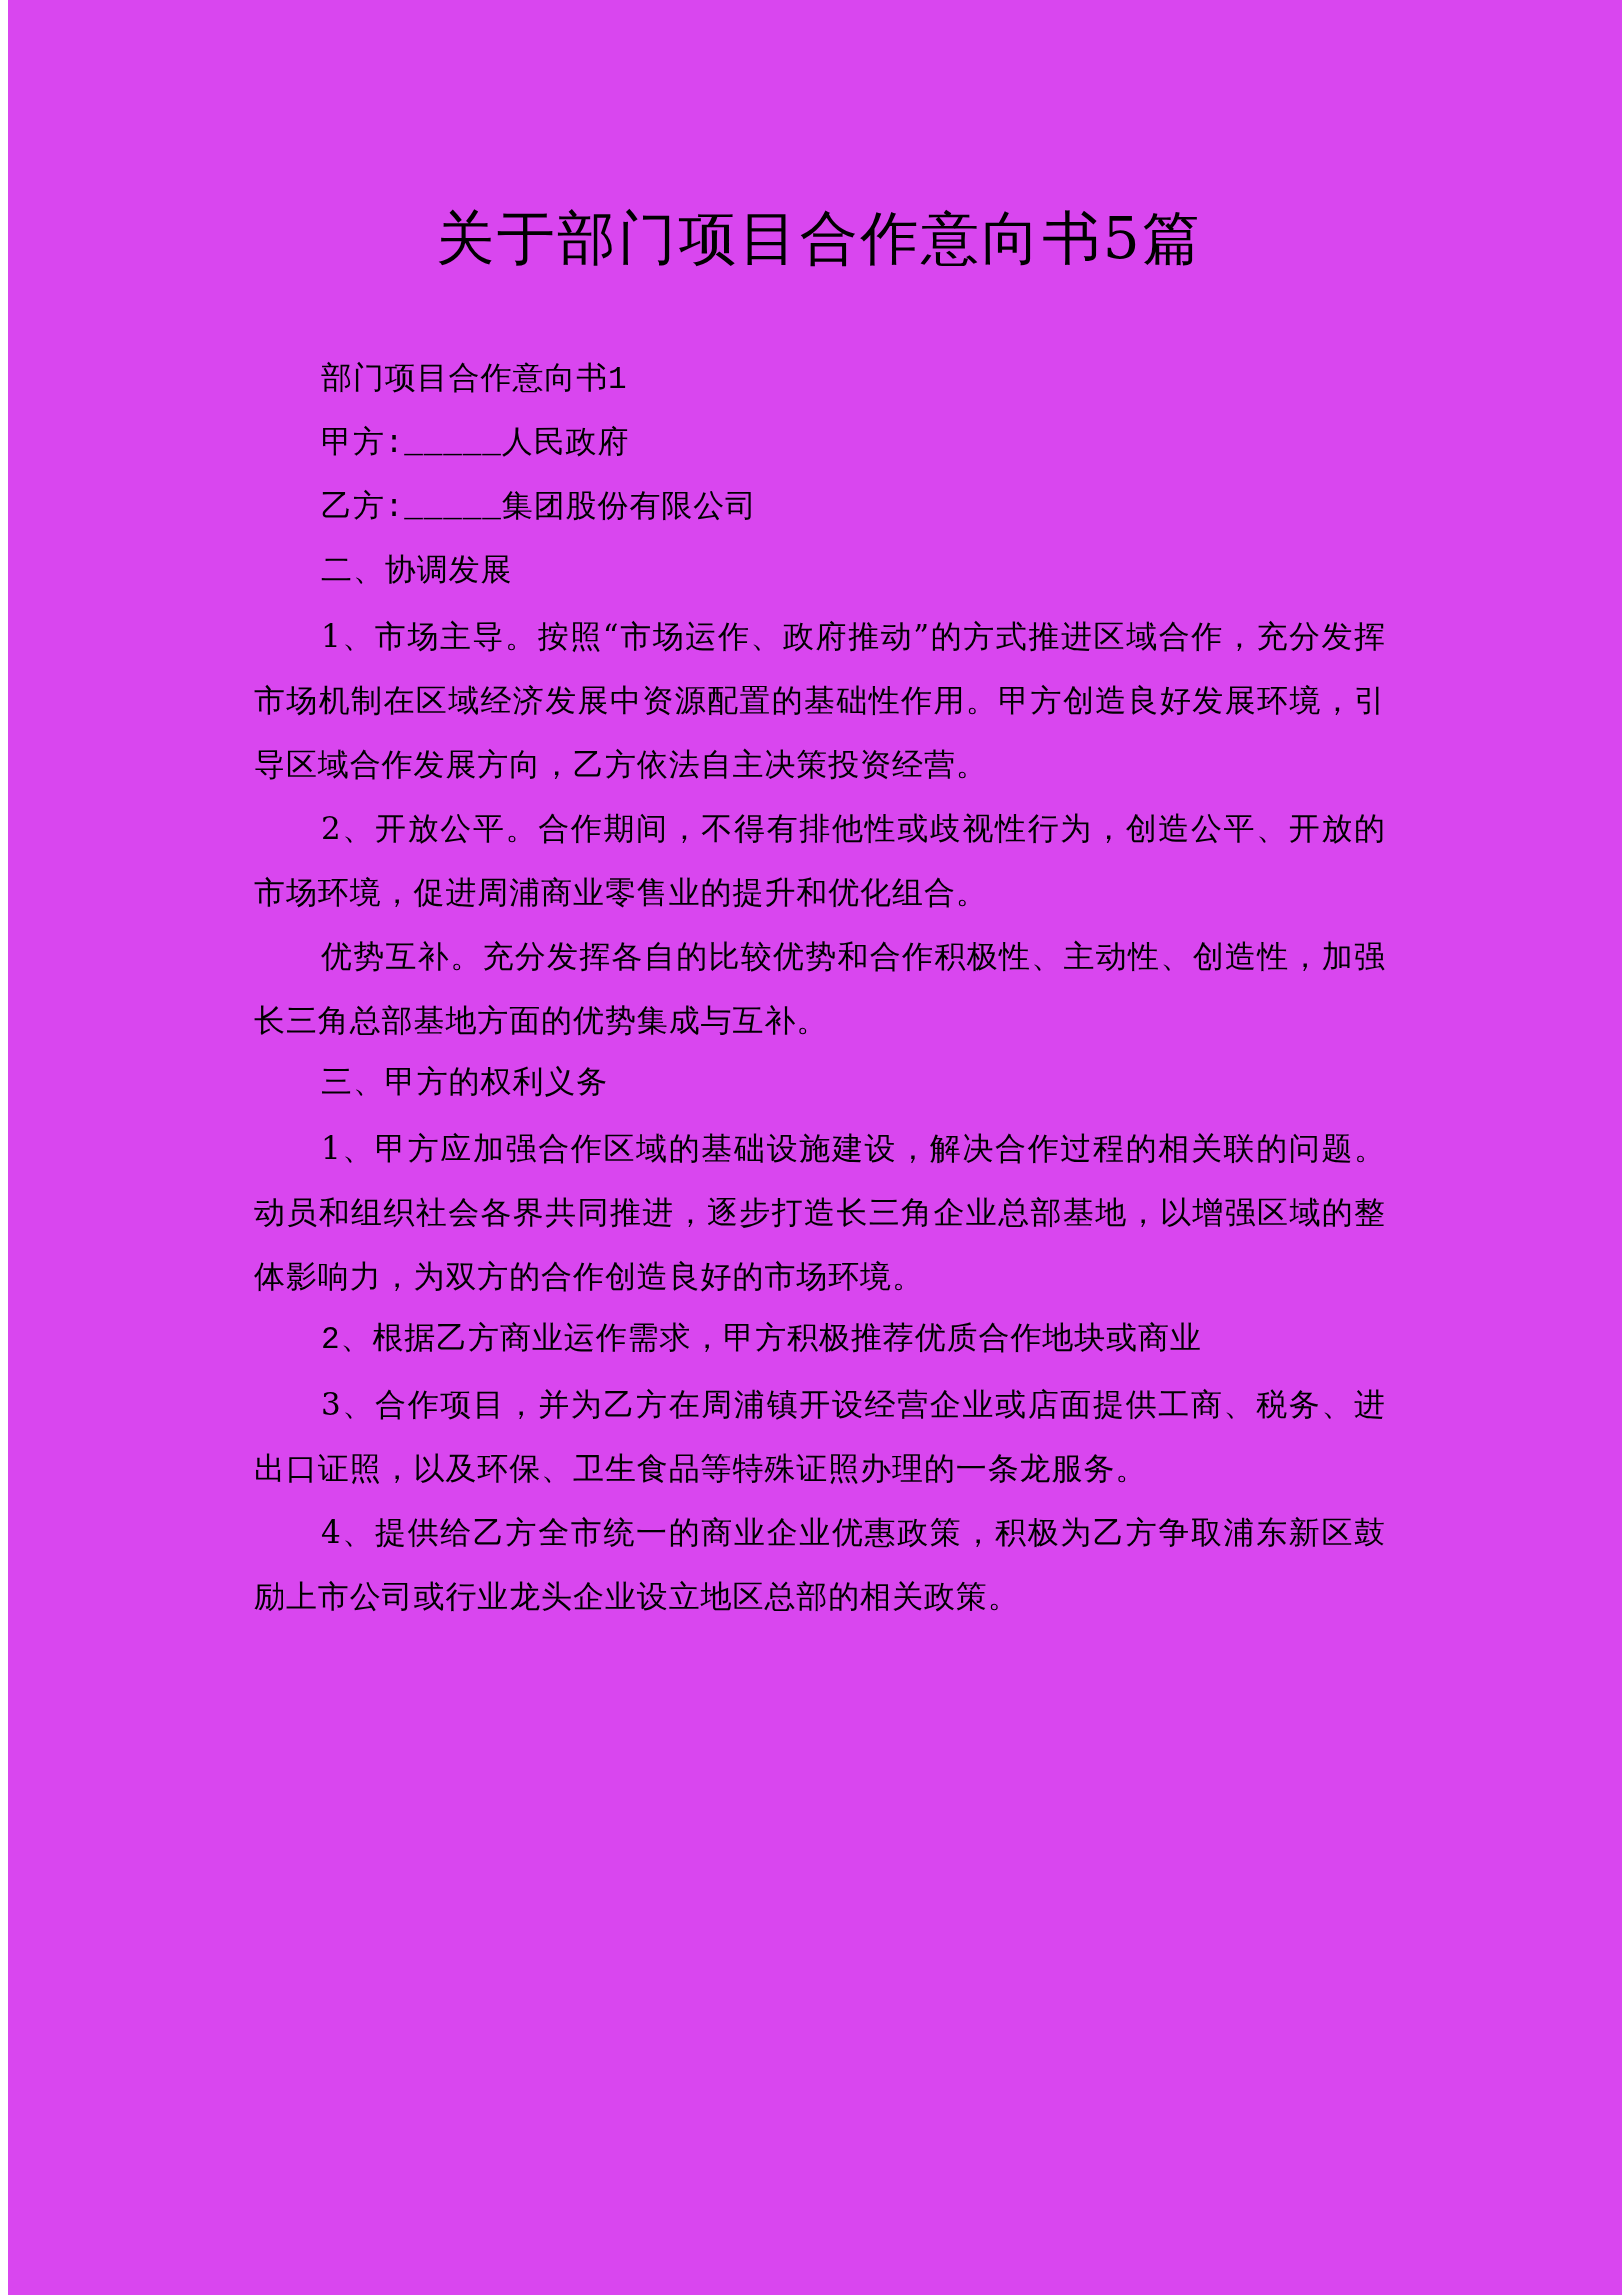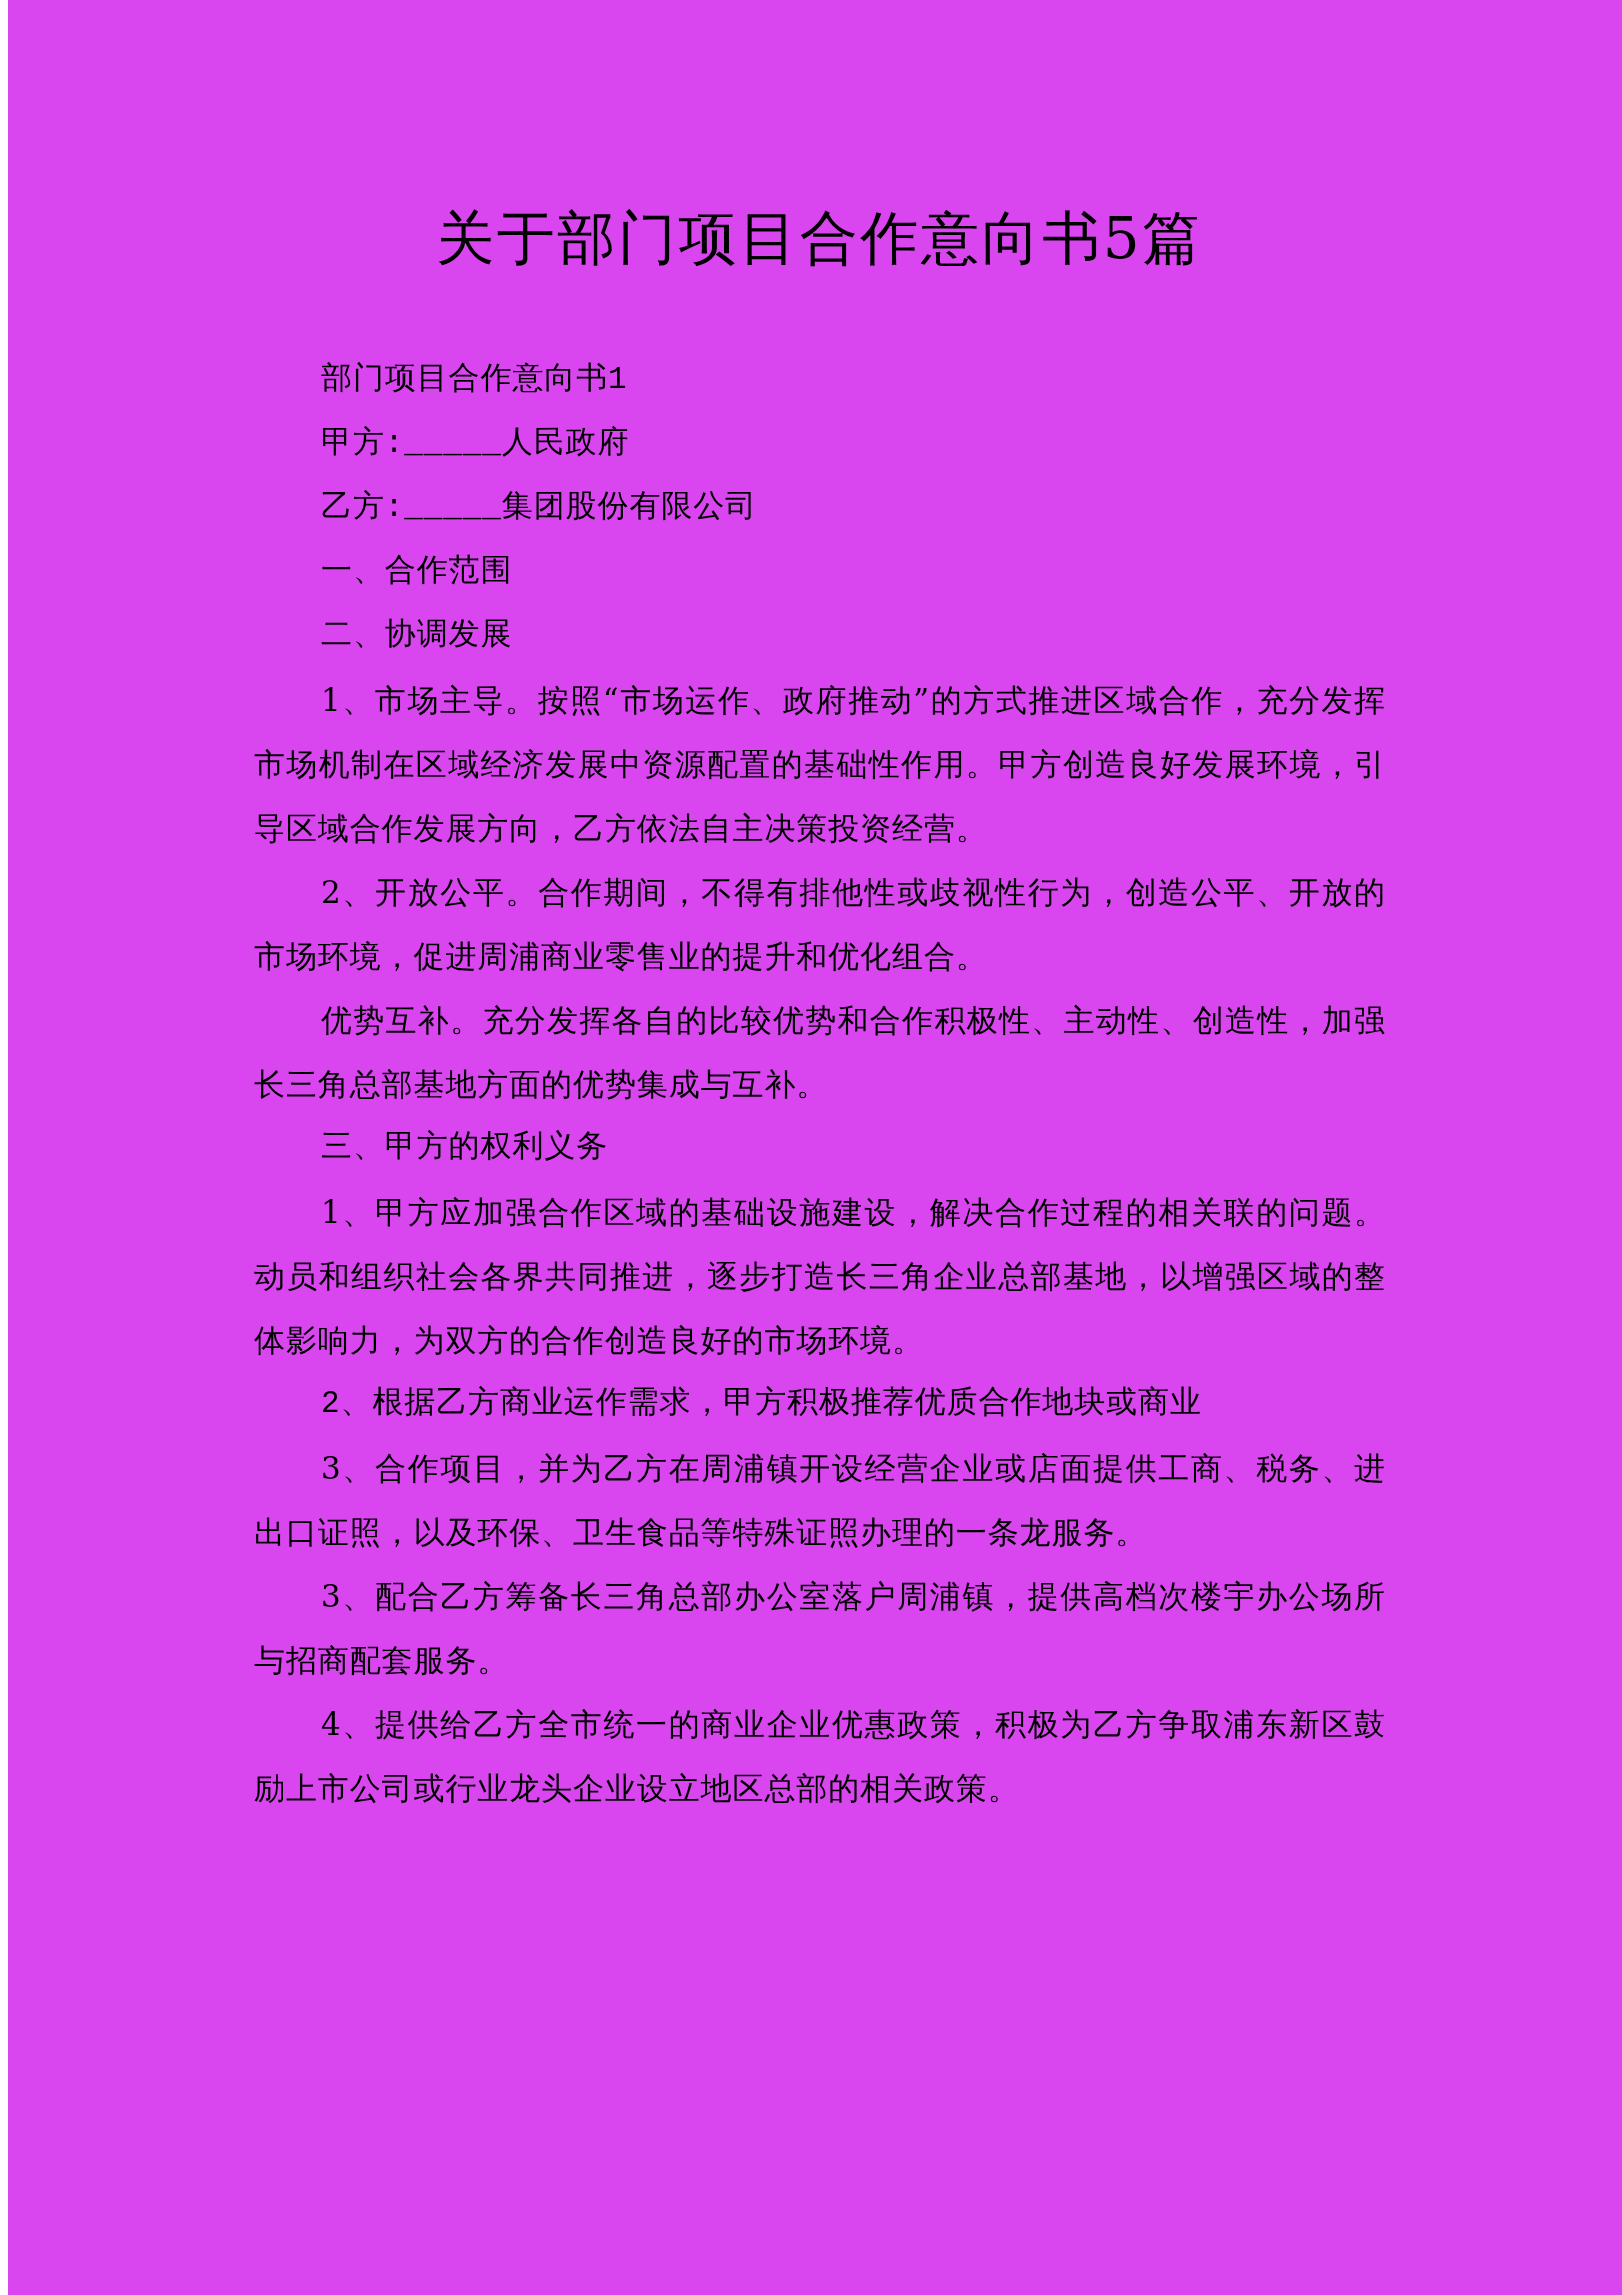--- a/index.html
+++ b/index.html
@@ -60,26 +60,24 @@
 </head>
 <body>
 
 <div class="page">
   <h1 class="doc-title">关于部门项目合作意向书5篇</h1>
 
   <div class="body">
     <p class="para heading">部门项目合作意向书1</p>
     <p class="para heading">甲方:_____人民政府</p>
     <p class="para heading">乙方:_____集团股份有限公司</p>
-    <p class="para heading">一、合作范围</p>
     <p class="para heading">二、协调发展</p>
     <p class="para">1、市场主导。按照“市场运作、政府推动”的方式推进区域合作，充分发挥市场机制在区域经济发展中资源配置的基础性作用。甲方创造良好发展环境，引导区域合作发展方向，乙方依法自主决策投资经营。</p>
     <p class="para">2、开放公平。合作期间，不得有排他性或歧视性行为，创造公平、开放的市场环境，促进周浦商业零售业的提升和优化组合。</p>
     <p class="para">优势互补。充分发挥各自的比较优势和合作积极性、主动性、创造性，加强长三角总部基地方面的优势集成与互补。</p>
     <p class="para heading">三、甲方的权利义务</p>
     <p class="para">1、甲方应加强合作区域的基础设施建设，解决合作过程的相关联的问题。动员和组织社会各界共同推进，逐步打造长三角企业总部基地，以增强区域的整体影响力，为双方的合作创造良好的市场环境。</p>
     <p class="para heading">2、根据乙方商业运作需求，甲方积极推荐优质合作地块或商业</p>
     <p class="para">3、合作项目，并为乙方在周浦镇开设经营企业或店面提供工商、税务、进出口证照，以及环保、卫生食品等特殊证照办理的一条龙服务。</p>
-    <p class="para">3、配合乙方筹备长三角总部办公室落户周浦镇，提供高档次楼宇办公场所与招商配套服务。</p>
     <p class="para">4、提供给乙方全市统一的商业企业优惠政策，积极为乙方争取浦东新区鼓励上市公司或行业龙头企业设立地区总部的相关政策。</p>
   </div>
 </div>
 
 
 </body></html>

